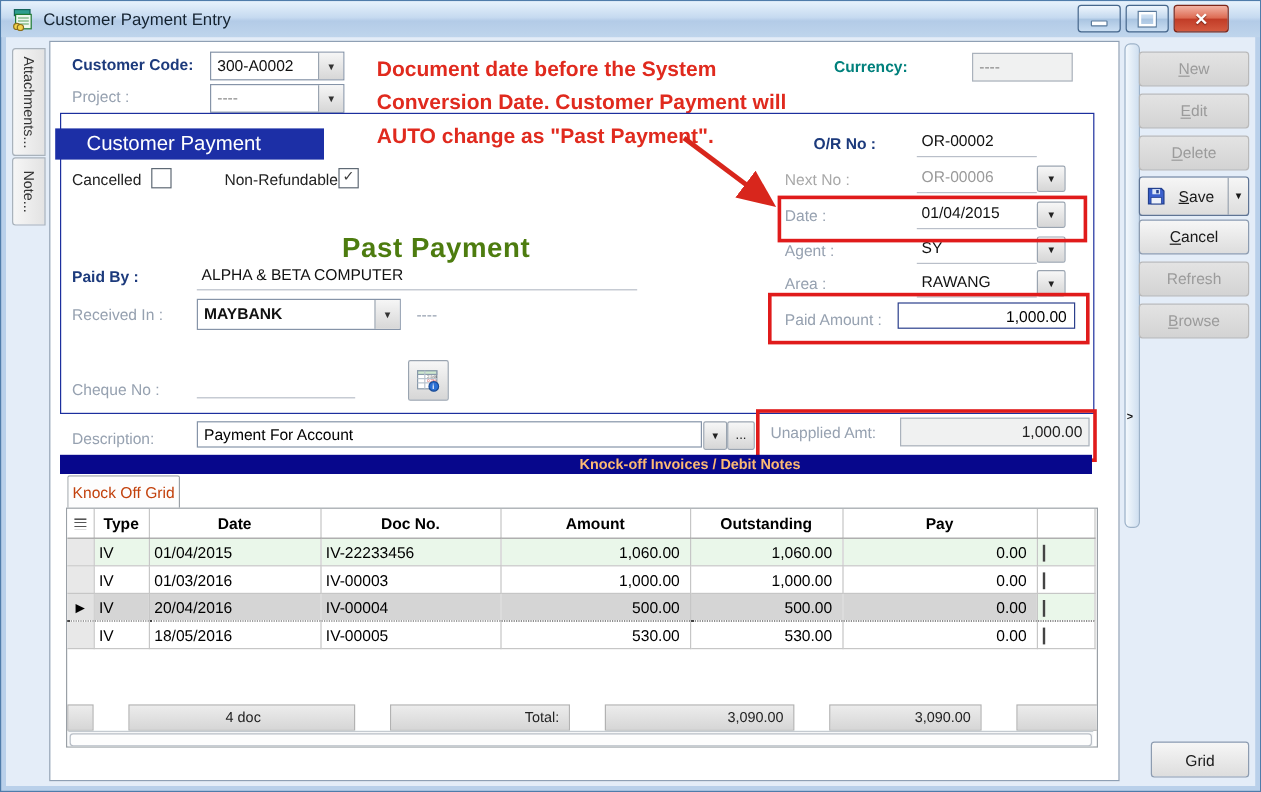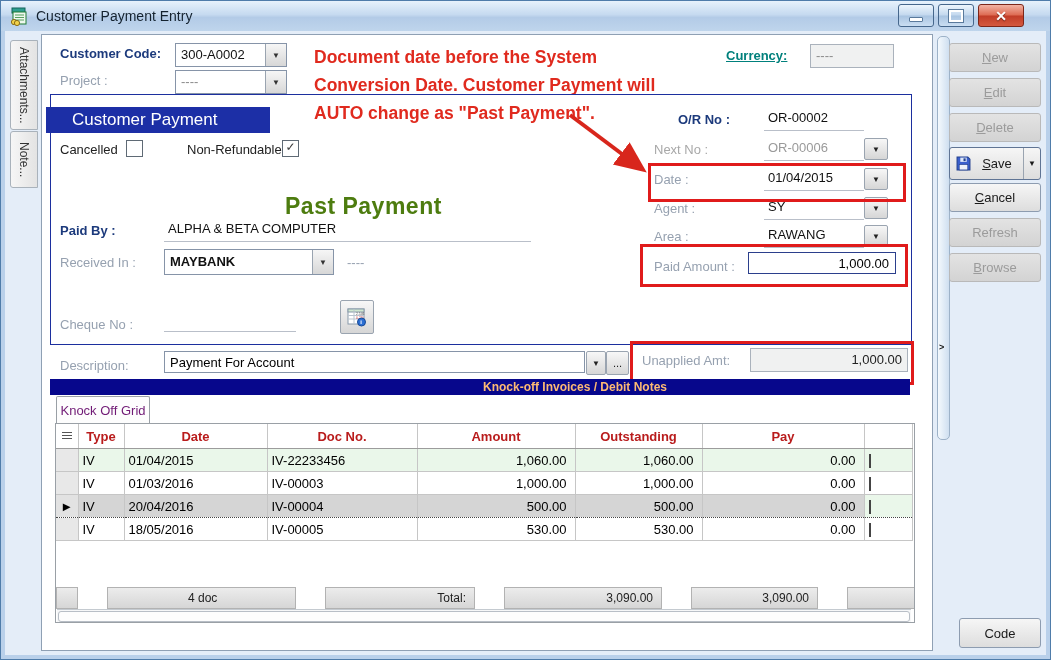--- a/index.html
+++ b/index.html
@@ -49,24 +49,24 @@
   .groupbox{position:absolute;left:8px;top:59px;width:860px;height:249px;border:1px solid #1c2f9e;}
   .cp-header{position:absolute;left:4px;top:72px;width:224px;height:26px;background:#1c2fa6;color:#fff;
     font-size:17px;display:flex;align-items:center;padding-left:26px;box-sizing:border-box;}
   .past-payment{position:absolute;left:243px;top:126px;font-size:23px;font-weight:bold;color:#4d7c0f;letter-spacing:.5px;margin-top:32px;}
   .annotation{position:absolute;left:272px;top:8px;font-size:17.5px;font-weight:600;color:#e02a1e;line-height:28px;white-space:pre-line;}
   .redbox{position:absolute;border:3px solid #e01b1b;pointer-events:none;}
   
   .ko-bar{position:absolute;left:8px;top:344px;width:860px;height:16px;background:#07078c;color:#fdba74;
     font-size:12px;font-weight:bold;text-align:center;line-height:16px;text-indent:190px;}
   .ko-tab{position:absolute;left:14px;top:361px;width:92px;height:27px;background:#fdfdfd;border:1px solid #9aa0a6;border-bottom:none;
-    font-size:13px;color:#701a75;display:flex;align-items:center;justify-content:center;border-radius:2px 2px 0 0;}
+    font-size:13px;color:#c2410c;display:flex;align-items:center;justify-content:center;border-radius:2px 2px 0 0;}
   .grid{position:absolute;left:13px;top:388px;width:858px;height:198px;border:1px solid #9aa0a6;background:#fff;overflow:hidden;}
   table.g{border-collapse:collapse;table-layout:fixed;width:856px;font-size:13px;}
-  table.g th{font-weight:bold;color:#b91c1c;background:#fff;border-bottom:1px solid #9c9c9c;border-right:1px solid #c6c6c6;height:22px;}
+  table.g th{font-weight:bold;color:#000000;background:#fff;border-bottom:1px solid #9c9c9c;border-right:1px solid #c6c6c6;height:22px;}
   table.g td{border-bottom:1px solid #c6c6c6;border-right:1px solid #c6c6c6;height:22px;padding:0 4px;white-space:nowrap;overflow:hidden;}
   td.sel,th.sel{background:#e8e8e8;border-right:1px solid #a8a8a8;text-align:center;padding:0;}
   .num{text-align:right;padding-right:8px !important;}
   tr.row-green td{background:#eaf7ea;}
   tr.row-green td.sel{background:#e8e8e8;}
   tr.row-sel td{background:#d5d5d5;border-top:1px dotted #444;border-bottom:1px dotted #444;}
   tr.row-sel td.sel{background:#e2e2e2;}
   tr.row-sel td.chkcell{background:#eaf7ea;}
   .gcb{width:15px;height:15px;border:1px solid #444;background:#fff;margin:0 auto;font-size:11px;line-height:13px;text-align:center;}
   .gfooter{position:absolute;left:0;bottom:13px;height:22px;display:flex;font-size:12px;color:#222;gap:28px;}
@@ -136,21 +136,21 @@
       <span class="lab lab-gray" style="left:18px;top:38px;">Project :</span>
       <div class="combo" style="left:133px;top:35px;width:110px;">
         <span class="txt gray">----</span>
         <span class="cbtn">▼</span>
       </div>
 
       <div class="annotation">Document date before the System
 Conversion Date. Customer Payment will
 AUTO change as "Past Payment".</div>
 
-      <span class="lab lab-teal" style="left:684px;top:13px;text-decoration:underline;">Currency:</span>
+      <span class="lab lab-teal" style="left:653px;top:13px;">Currency:</span>
       <div class="sunken" style="left:768px;top:9px;width:72px;">----</div>
 
       <div class="groupbox"></div>
       <div class="cp-header">Customer Payment</div>
 
       <span class="lab" style="left:18px;top:107px;color:#222;">Cancelled</span>
       <span class="cb" style="left:84px;top:105px;"></span>
       <span class="lab" style="left:145px;top:107px;color:#222;">Non-Refundable</span>
       <span class="cb checked" style="left:240px;top:105px;">✓</span>
 
@@ -339,16 +339,16 @@
         <span><u>C</u>ancel</span>
       </div>
     <div class="btn disabled" style="top:187px;">
         <span>Refresh</span>
       </div>
     <div class="btn disabled" style="top:222px;">
         <span><u>B</u>rowse</span>
       </div>
 
     <div class="btn" style="left:954px;top:587px;width:80px;height:28px;">
-        <span>Code</span>
+        <span>Grid</span>
       </div>
   </div>
 </div>
 
 </body></html>

